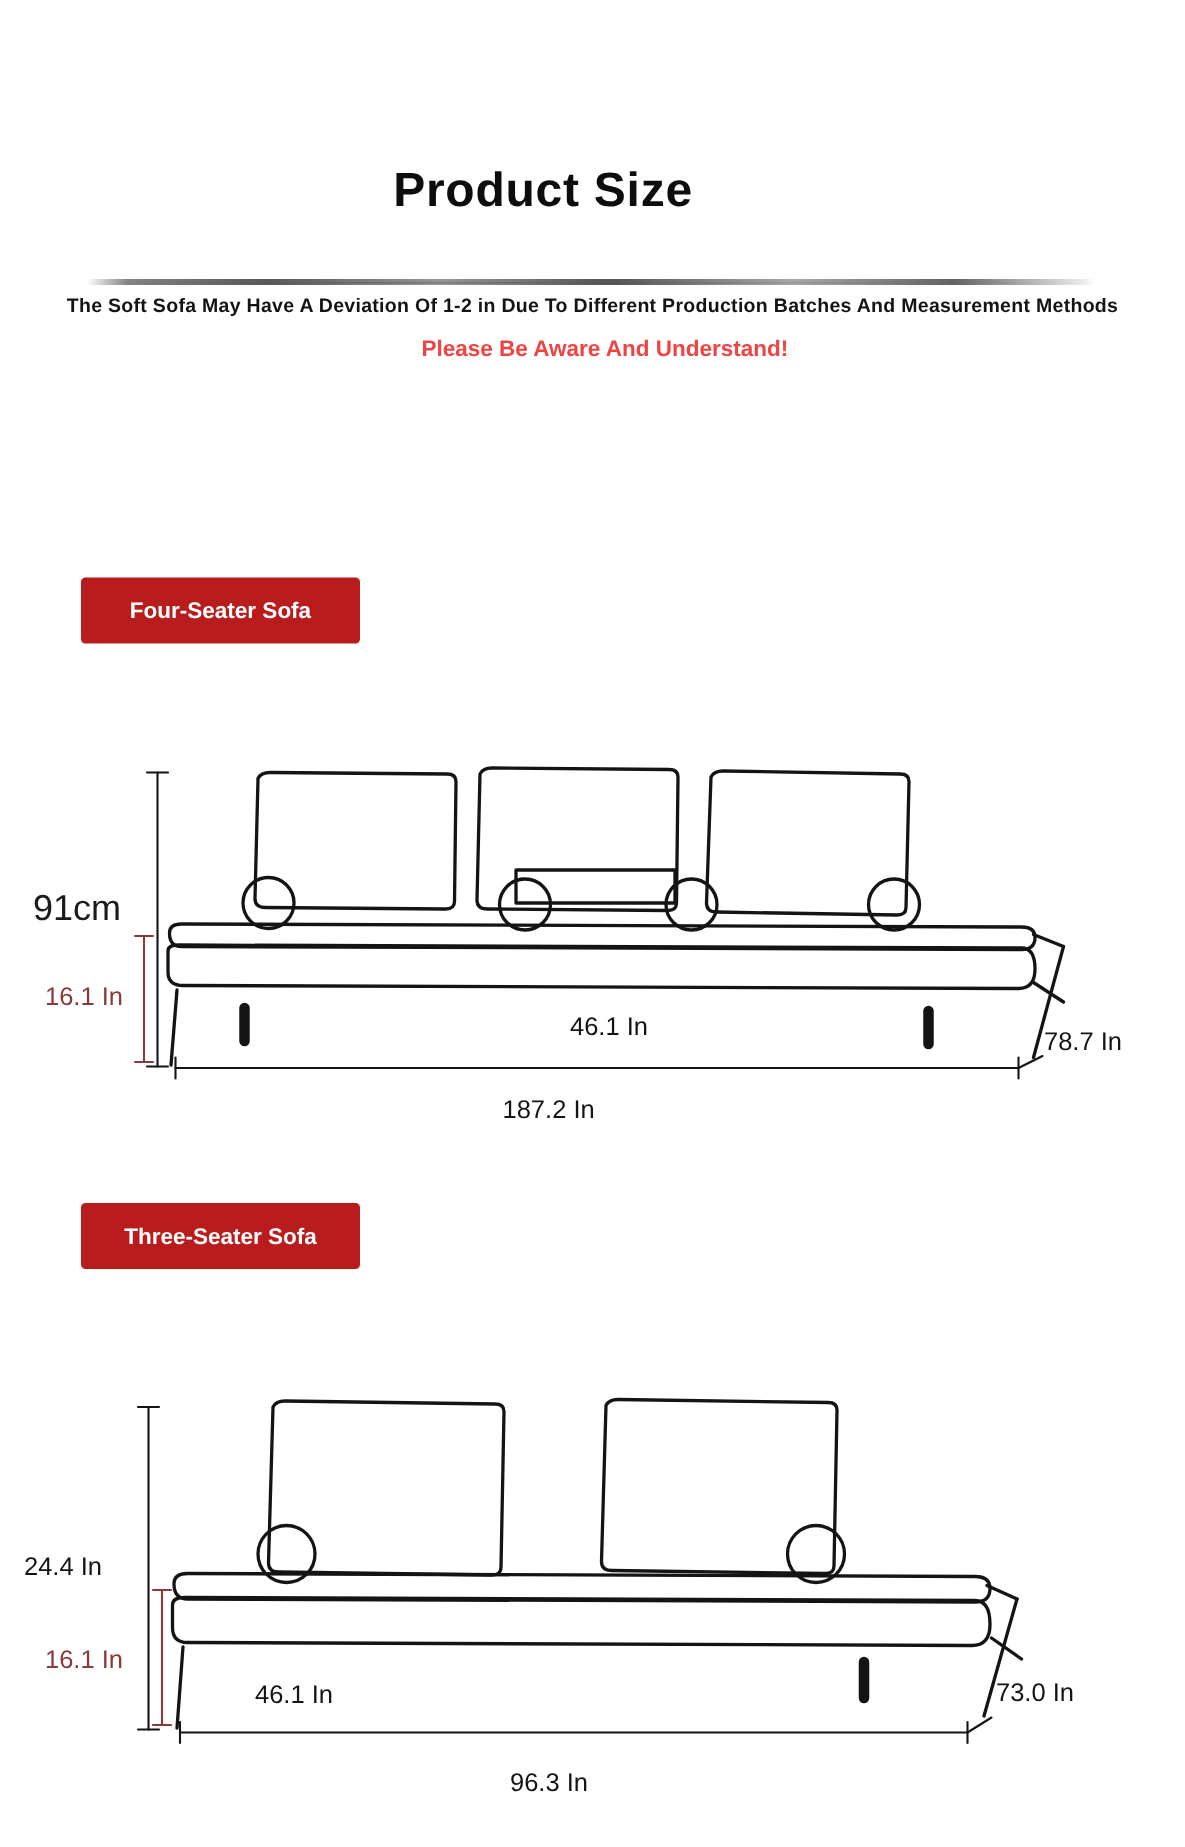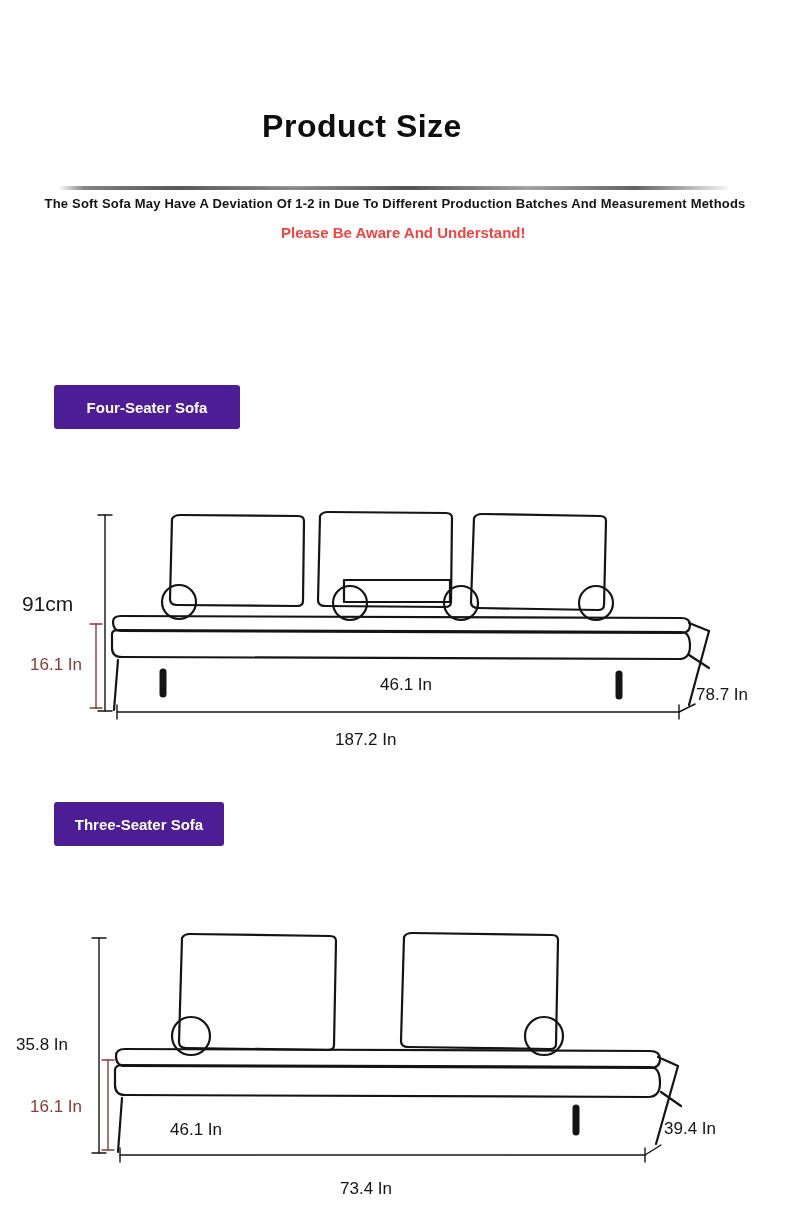--- a/index.html
+++ b/index.html
@@ -78,52 +78,52 @@
     text-align: left;
     font-size: 15px;
     font-weight: bold;
     line-height: 17px;
     color: #ef4444;
   }
 
   
   .chip {
     position: absolute;
-    background: #4c1d95;
+    background: #b91c1c;
     color: #ffffff;
     font-size: 15px;
     font-weight: bold;
     border-radius: 3px;
     display: flex;
     align-items: center;
     justify-content: center;
   }
   #chip-four  { left: 54px; top: 385px; width: 186px; height: 44px; }
-  #chip-three { left: 54px; top: 802px; width: 170px; height: 44px; }
+  #chip-three { left: 54px; top: 802px; width: 186px; height: 44px; }
 
   
   .drawing {
     position: absolute;
     left: 0;
     top: 0;
     width: 790px;
     height: 1231px;
     pointer-events: none;
   }
 
   
   .dim {
     position: absolute;
     font-size: 17px;
     color: #141414;
     white-space: nowrap;
   }
   .dim.red { color: #8a3a3a; }
   .dim.big {
-    font-size: 21px;
+    font-size: 24px;
     color: #1a1a1a;
   }
 
   #lbl-91cm       { left: 22px;  top: 592px; }
   #lbl-4-161      { left: 30px;  top: 655px; }
   #lbl-4-461      { left: 380px; top: 675px; }
   #lbl-4-433      { left: 696px; top: 685px; }
   #lbl-4-1063     { left: 335px; top: 730px; }
 
   #lbl-3-358      { left: 16px;  top: 1035px; }
@@ -230,21 +230,21 @@
 <div class="dim big" id="lbl-91cm">91cm</div>
 
 <div class="dim red" id="lbl-4-161">16.1 In</div>
 
 <div class="dim" id="lbl-4-461">46.1 In</div>
 
 <div class="dim" id="lbl-4-433">78.7 In</div>
 
 <div class="dim" id="lbl-4-1063">187.2 In</div>
 
-<div class="dim" id="lbl-3-358">35.8 In</div>
+<div class="dim" id="lbl-3-358">24.4 In</div>
 
 <div class="dim red" id="lbl-3-161">16.1 In</div>
 
 <div class="dim" id="lbl-3-461">46.1 In</div>
 
-<div class="dim" id="lbl-3-394">39.4 In</div>
-
-<div class="dim" id="lbl-3-866">73.4 In</div>
+<div class="dim" id="lbl-3-394">73.0 In</div>
+
+<div class="dim" id="lbl-3-866">96.3 In</div>
 
 </body></html>

